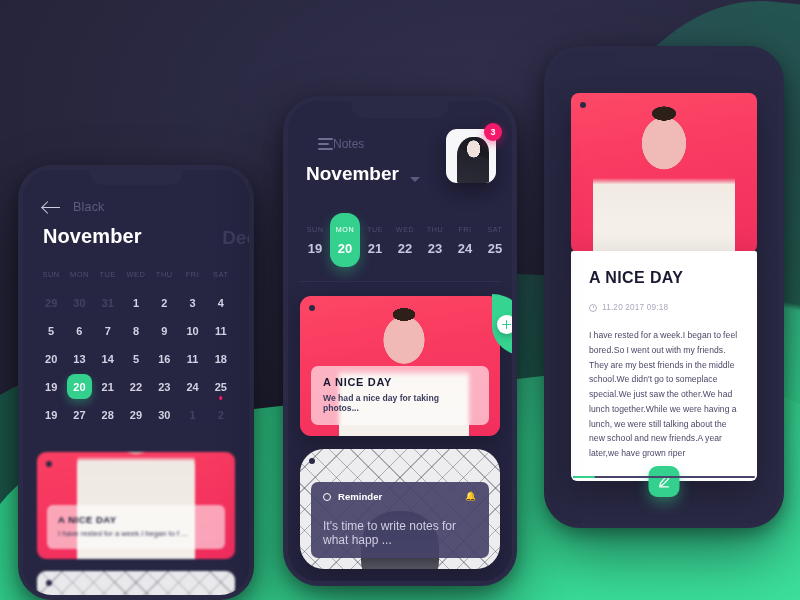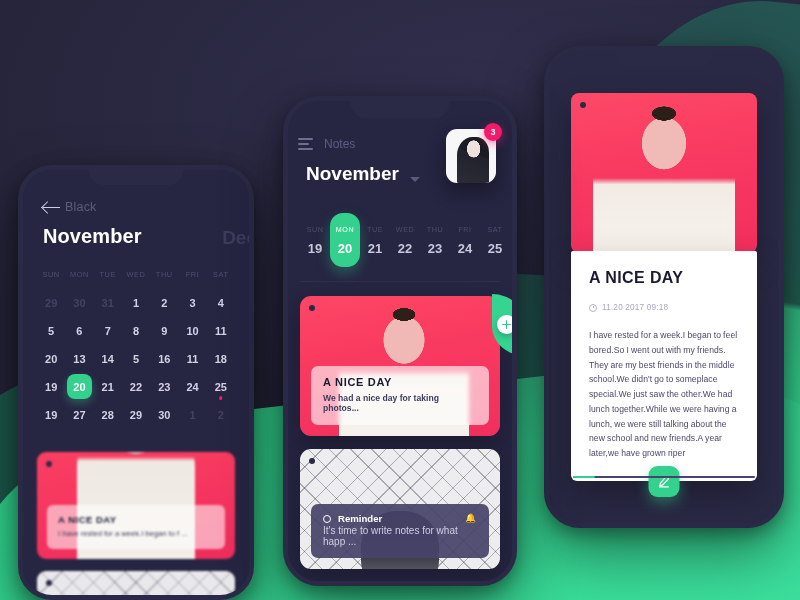--- a/index.html
+++ b/index.html
@@ -75,21 +75,21 @@
   #phone-left {
     left: 18px; top: 165px;
     width: 236px; height: 435px;
     border-radius: 34px;
     z-index: 2;
   }
   #phone-left .notch { width: 94px; height: 16px; }
   .pl-body { position:absolute; inset:0; background:#262542; }
   .pl-topbar {
     position: absolute; left: 20px; top: 30px;
-    display: flex; align-items: center; gap: 5px; text-align: right;
+    display: flex; align-items: center; gap: 13px; text-align: right;
   }
   .back-arrow {
     width: 17px; height: 13px; position: relative; display:block;
   }
   .back-arrow::before {
     content:""; position:absolute; left:0; top:6px;
     width:17px; height:1.6px; background:#cfcfe0;
   }
   .back-arrow::after {
     content:""; position:absolute; left:0; top:2.4px;
@@ -168,22 +168,22 @@
   
   #phone-mid {
     left: 283px; top: 96px;
     width: 234px; height: 490px;
     border-radius: 36px;
     z-index: 4;
   }
   #phone-mid .notch { width: 98px; height: 18px; }
   .pm-screen { background:#262542; }
   .pm-topbar {
-    position:absolute; left:10px; top:36px;
-    display:flex; align-items:center; gap:11px;
+    position:absolute; left:30px; top:36px;
+    display:flex; align-items:center; 
   }
   .hamburger { width:15px; display:flex; flex-direction:column; gap:3px; }
   .hamburger i { display:block; height:1.8px; background:#6f6d92; border-radius:1px; }
   .hamburger i:nth-child(1){ width:15px; }
   .hamburger i:nth-child(2){ width:11px; }
   .hamburger i:nth-child(3){ width:15px; }
   .pm-title { color:#5f5d83; font-size:12px; }
   .pm-month {
     position:absolute; left:18px; top:62px;
     color:#fff; font-size:19px; font-weight:700;
@@ -249,39 +249,40 @@
     position:absolute; left:11px; right:11px; bottom:11px;
     background: rgba(255,255,255,.62);
     border-radius:7px; padding:10px 12px 12px;
     backdrop-filter: blur(2px);
   }
   .pm-caption .t { color:#1b1a33; font-size:11px; font-weight:700; letter-spacing:.7px; }
   .pm-caption .s { color:#3d3c5e; font-size:8.6px; margin-top:5px;font-weight:bold; }
   .pm-card-mesh {
     height:120px; background:#ededf0; margin-top:13px;
     box-shadow: 0 10px 24px rgba(0,0,0,.26);
+    border-radius: 24px;
   }
   .pm-mesh-head {
     position:absolute; left:50%; transform:translateX(-50%); bottom:-22px;
     width:78px; height:80px; border-radius:44% 44% 38% 38%;
     background: linear-gradient(180deg,#17171d 0%,#2c2c37 46%,#7b7b87 100%);
   }
   .pm-reminder {
     position:absolute; left:11px; right:11px; bottom:11px;
     background: rgba(71,68,106,.93);
     border-radius:7px; padding:9px 12px 11px;
   }
   .pm-rem-row { display:flex; align-items:center; gap:7px; }
   .rem-circle {
     width:8px; height:8px; border-radius:50%;
     border:1.6px solid #ffffff;
   }
   .pm-rem-title { color:#fff; font-size:9.6px; font-weight:700; }
   .bell-icon { margin-left:auto; font-size:9px; color:#e4e3f0; line-height:1; }
-  .pm-rem-sub { color:#cfcee2; font-size:10px; margin-top:1px; }
+  .pm-rem-sub { color:#cfcee2; font-size:12px; margin-top:17px; }
 
   .pm-plus-leaf {
     position:absolute; right:-14px; top:193px;
     width:34px; height:62px;
     background:#35d491;
     border-radius: 0 100% 0 100% / 0 52% 0 48%;
     z-index:6;
   }
   .pm-plus-btn {
     position:absolute; right:-4px; top:214px;

